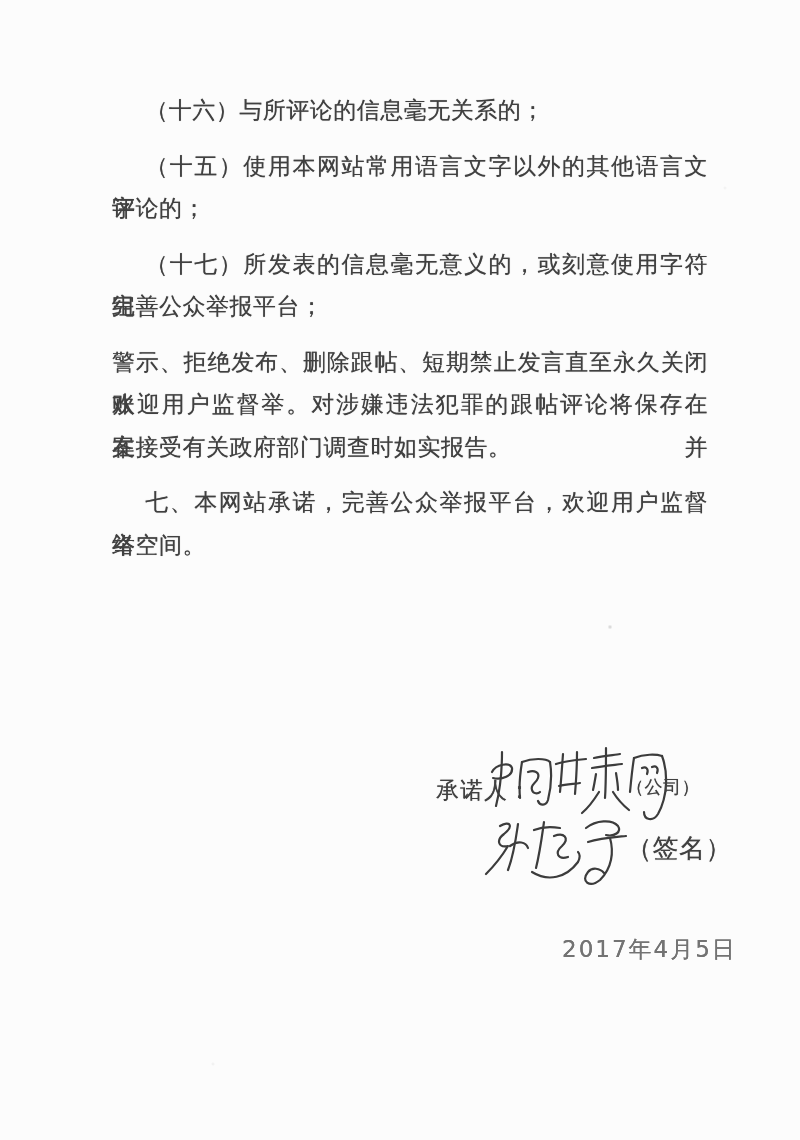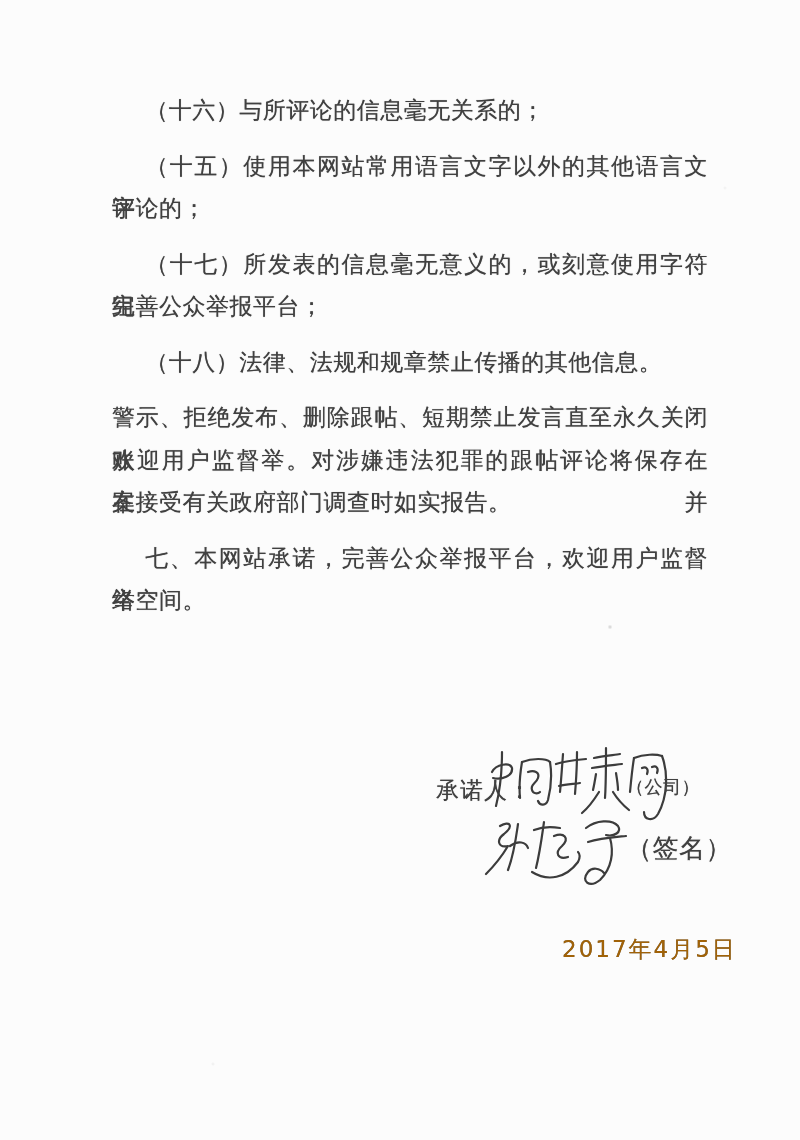--- a/index.html
+++ b/index.html
@@ -44,21 +44,21 @@
   }
   .handwriting{
     position:absolute;left:466px;top:740px;width:230px;height:150px;
   }
   .handwriting path{
     fill:none;stroke:#3c3c3c;stroke-width:2.2;
     stroke-linecap:round;stroke-linejoin:round;
   }
   .doc-date{
     position:absolute;left:562px;top:934px;
-    font-size:23px;letter-spacing:2px;color:#a16207;
+    font-size:23px;letter-spacing:2px;color:#737373;
     font-family:"DejaVu Sans", sans-serif;
     text-shadow:0 0 0.5px rgba(50,50,50,0.7);
   }
 </style>
 </head>
 <body>
 
 <div class="page">
 
   <div class="content">
@@ -70,23 +70,20 @@
     <div class="para">
       <div class="line indent full">（十五）使用本网站常用语言文字以外的其他语言文字</div>
       <div class="line">评论的；</div>
     </div>
 
     <div class="para">
       <div class="line indent full">（十七）所发表的信息毫无意义的，或刻意使用字符组</div>
       <div class="line">完善公众举报平台；</div>
     </div>
 
-    <div class="para">
-      <div class="line indent">（十八）法律、法规和规章禁止传播的其他信息。</div>
-    </div>
 
     <div class="para">
       <div class="line full">警示、拒绝发布、删除跟帖、短期禁止发言直至永久关闭账</div>
       <div class="line full">欢迎用户监督举。对涉嫌违法犯罪的跟帖评论将保存在案、并</div>
       <div class="line">在接受有关政府部门调查时如实报告。</div>
     </div>
 
     <div class="para">
       <div class="line indent full">七、本网站承诺，完善公众举报平台，欢迎用户监督举</div>
       <div class="line">络空间。</div>

